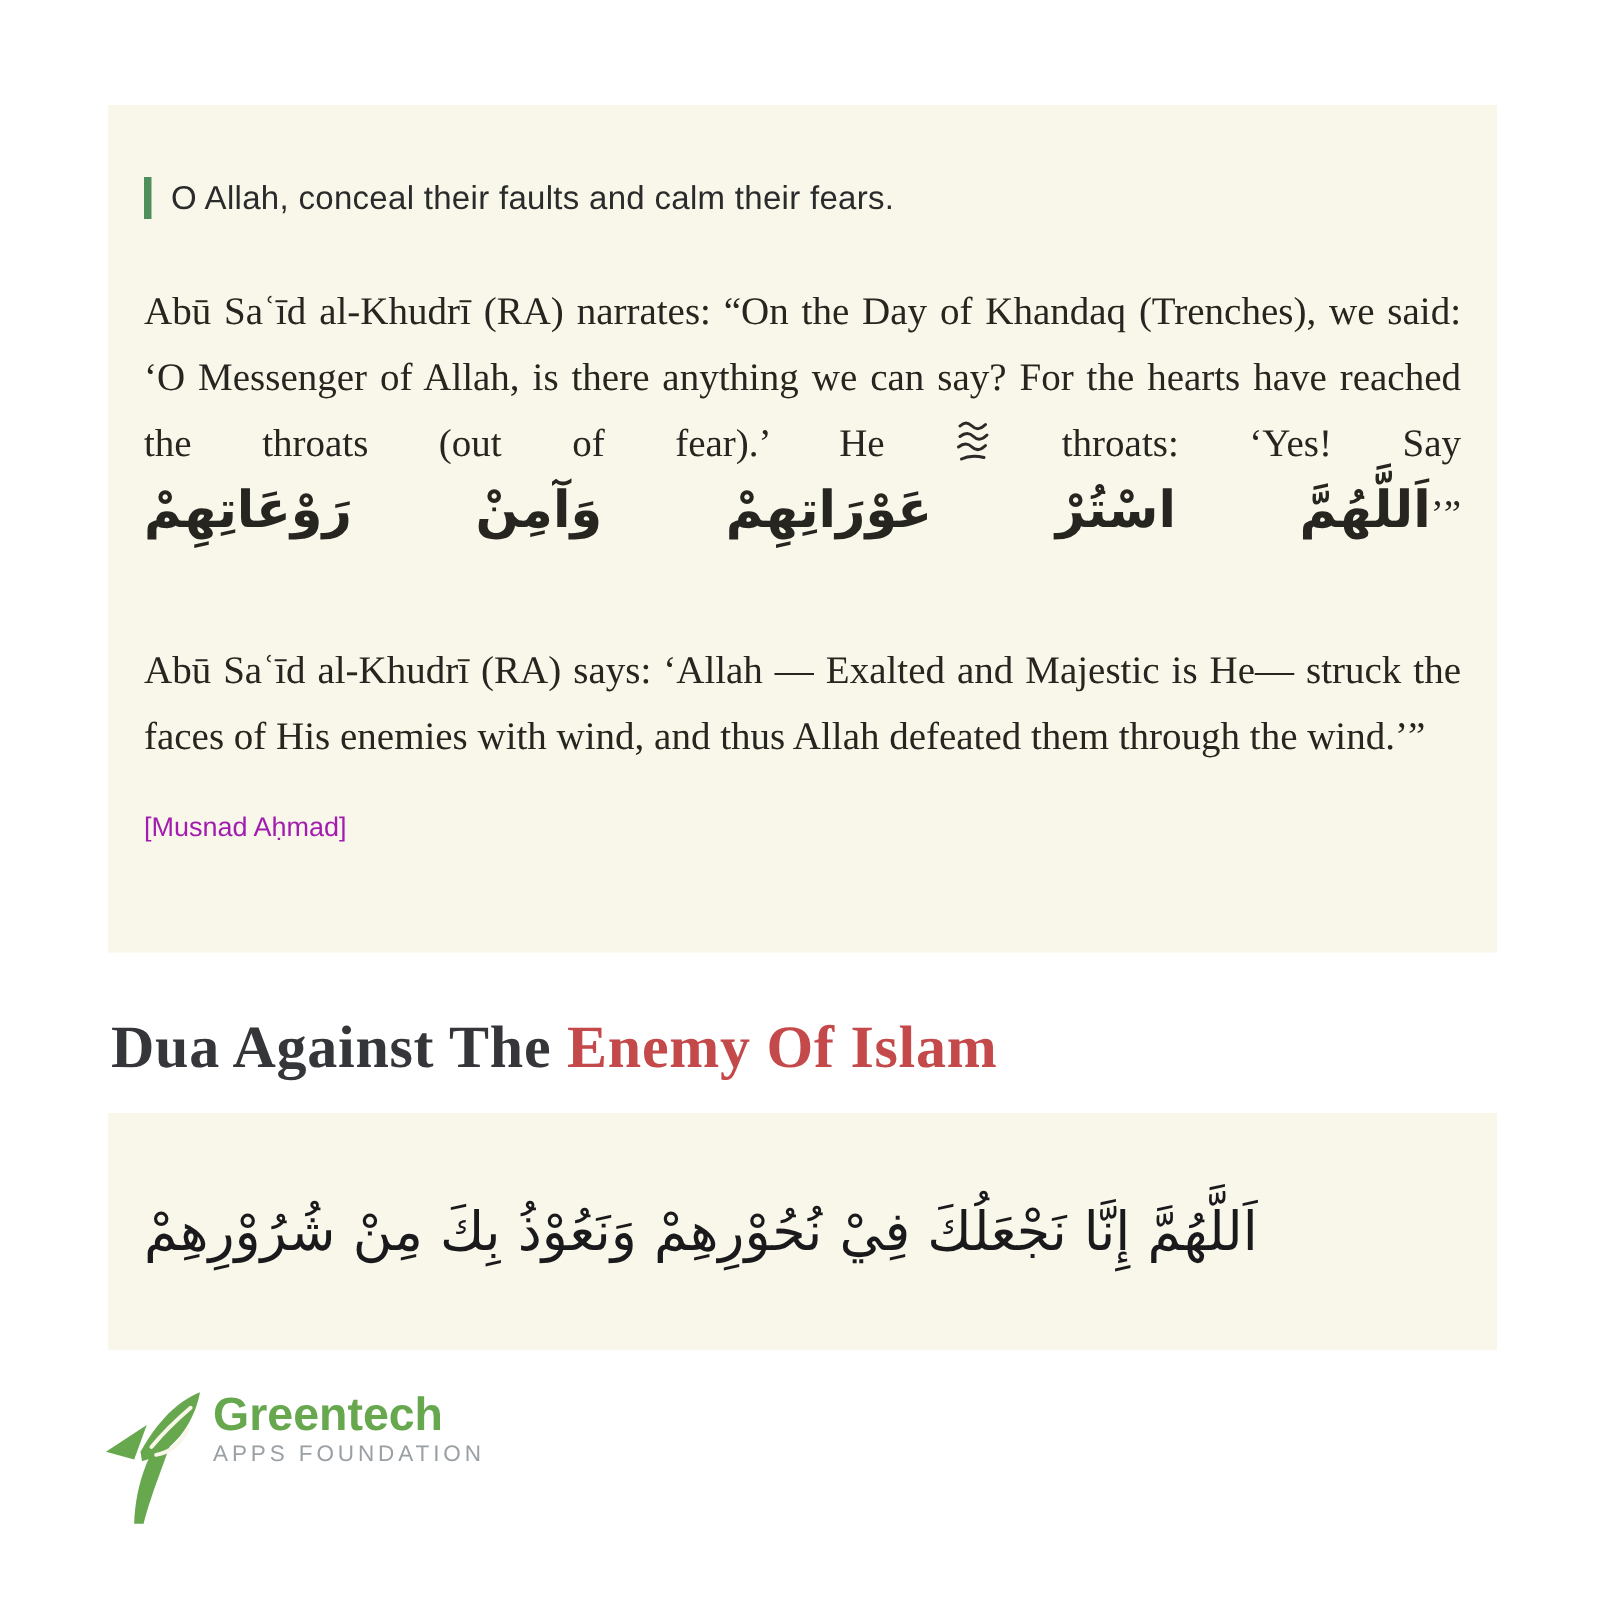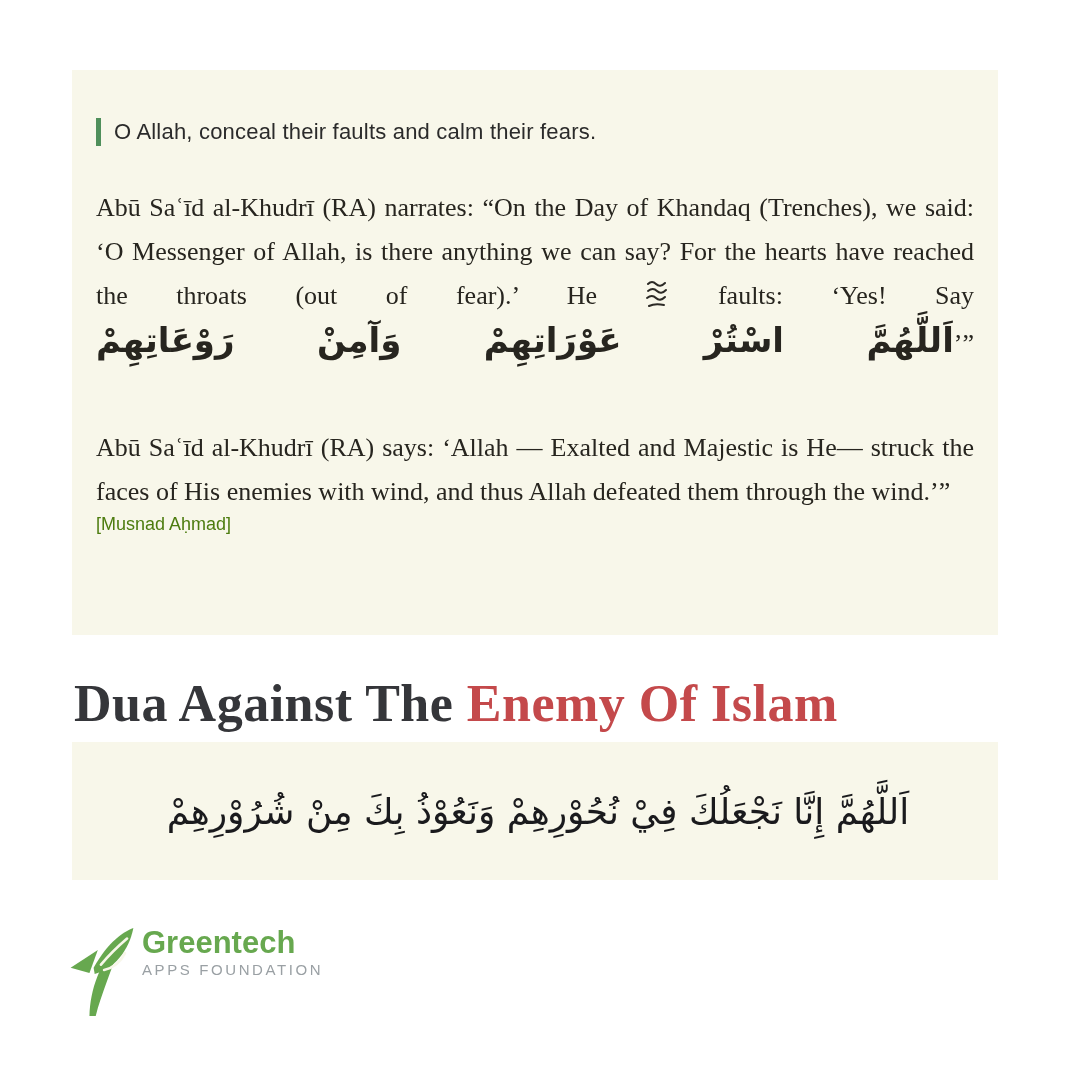--- a/index.html
+++ b/index.html
@@ -48,41 +48,42 @@
     font-family: "DejaVu Sans", sans-serif;
     font-weight: 700;
     font-size: 34px;
     direction: rtl;
     unicode-bidi: isolate;
     white-space: nowrap;
   }
   .honorific { display: inline-block; vertical-align: -7px; }
   .honorific svg { width: 24px; height: 32px; display: block; }
   .source {
+    margin-top: 28px;
     font-size: 18px;
-    color: #4d7c0f;
+    color: #a21caf;
   }
   .heading {
     position: absolute;
     left: 74px; top: 674px;
     margin: 0;
     font-family: "Liberation Serif", "DejaVu Serif", serif;
     font-weight: 700;
-    font-size: 52px;
+    font-size: 40px;
     letter-spacing: 0.5px;
     color: #35363a;
     white-space: nowrap;
   }
   .heading .hl { color: #c4494b; }
   .card-dua {
     top: 742px;
-    height: 138px;
+    height: 158px;
     display: flex;
     align-items: center;
-    justify-content: center;
+    justify-content: flex-start;
     padding: 0 18px 0 24px;
   }
   .dua-arabic {
     font-family: "DejaVu Sans", sans-serif;
     font-size: 36px;
     color: #1a1a1d;
     direction: rtl;
     unicode-bidi: isolate;
     white-space: nowrap;
   }
@@ -119,21 +120,21 @@
     </div>
 
     <p class="narration narration-1">
       <span>Abū Saʿīd al-Khudrī (RA) narrates: “On the Day of Khandaq (Trenches), we said: ‘O Messenger of Allah, is there anything we can say? For the hearts have reached the throats (out of fear).’ He</span>
       <span class="honorific" role="img" aria-label="ﷺ"><svg viewBox="0 0 24 32" fill="none" stroke="#2c2a26" stroke-width="2" stroke-linecap="round">
           <path d="M3 5 Q7 1 11 5 T20 4"></path>
           <path d="M3 12 Q8 8 12 12 T21 11"></path>
           <path d="M2 19 Q7 15 11 19 T20 18"></path>
           <path d="M4 27 Q10 24 19 26"></path>
         </svg></span>
-      <span>faults: ‘Yes! Say</span>
+      <span>throats: ‘Yes! Say</span>
       <span class="inline-arabic" dir="rtl" lang="ar">اَللَّهُمَّ اسْتُرْ عَوْرَاتِهِمْ وَآمِنْ رَوْعَاتِهِمْ</span><span>’”</span>
     </p>
 
     <p class="narration narration-2">Abū Saʿīd al-Khudrī (RA) says: ‘Allah — Exalted and Majestic is He— struck the faces of His enemies with wind, and thus Allah defeated them through the wind.’”</p>
 
     <div class="source">[Musnad Aḥmad]</div>
   </section>
 
   <h1 class="heading">
     <span>Dua Against The</span>

